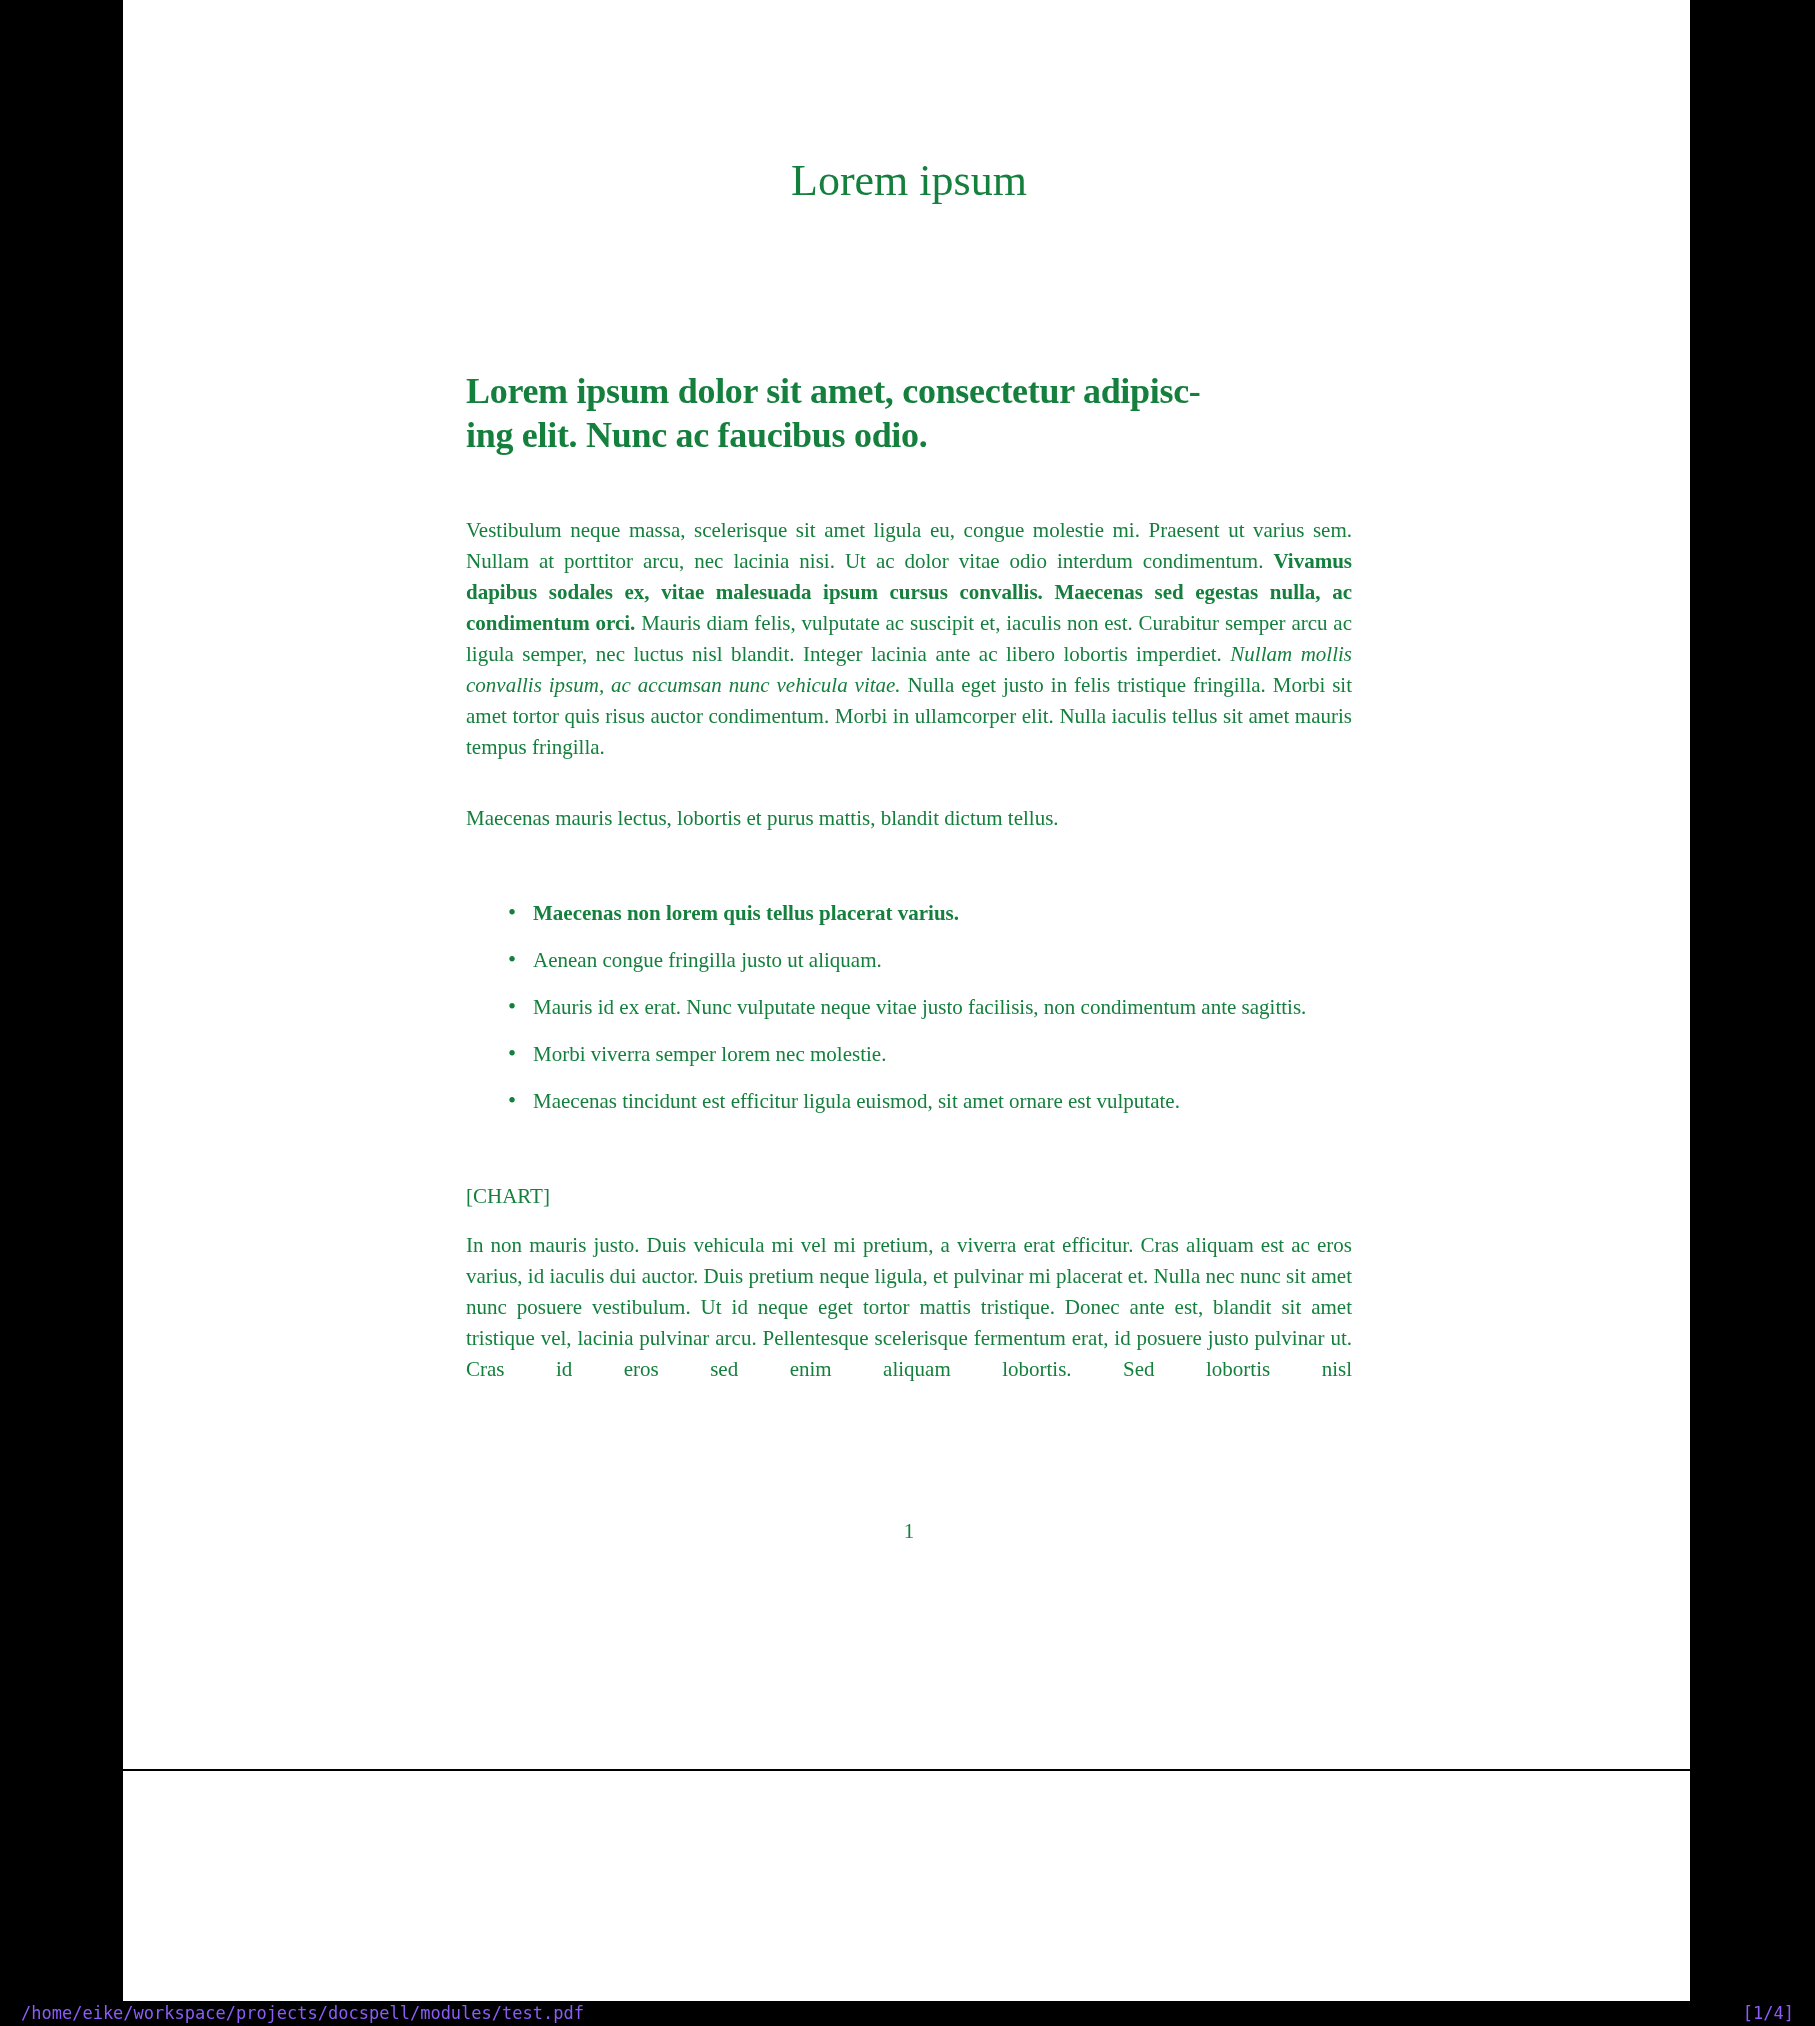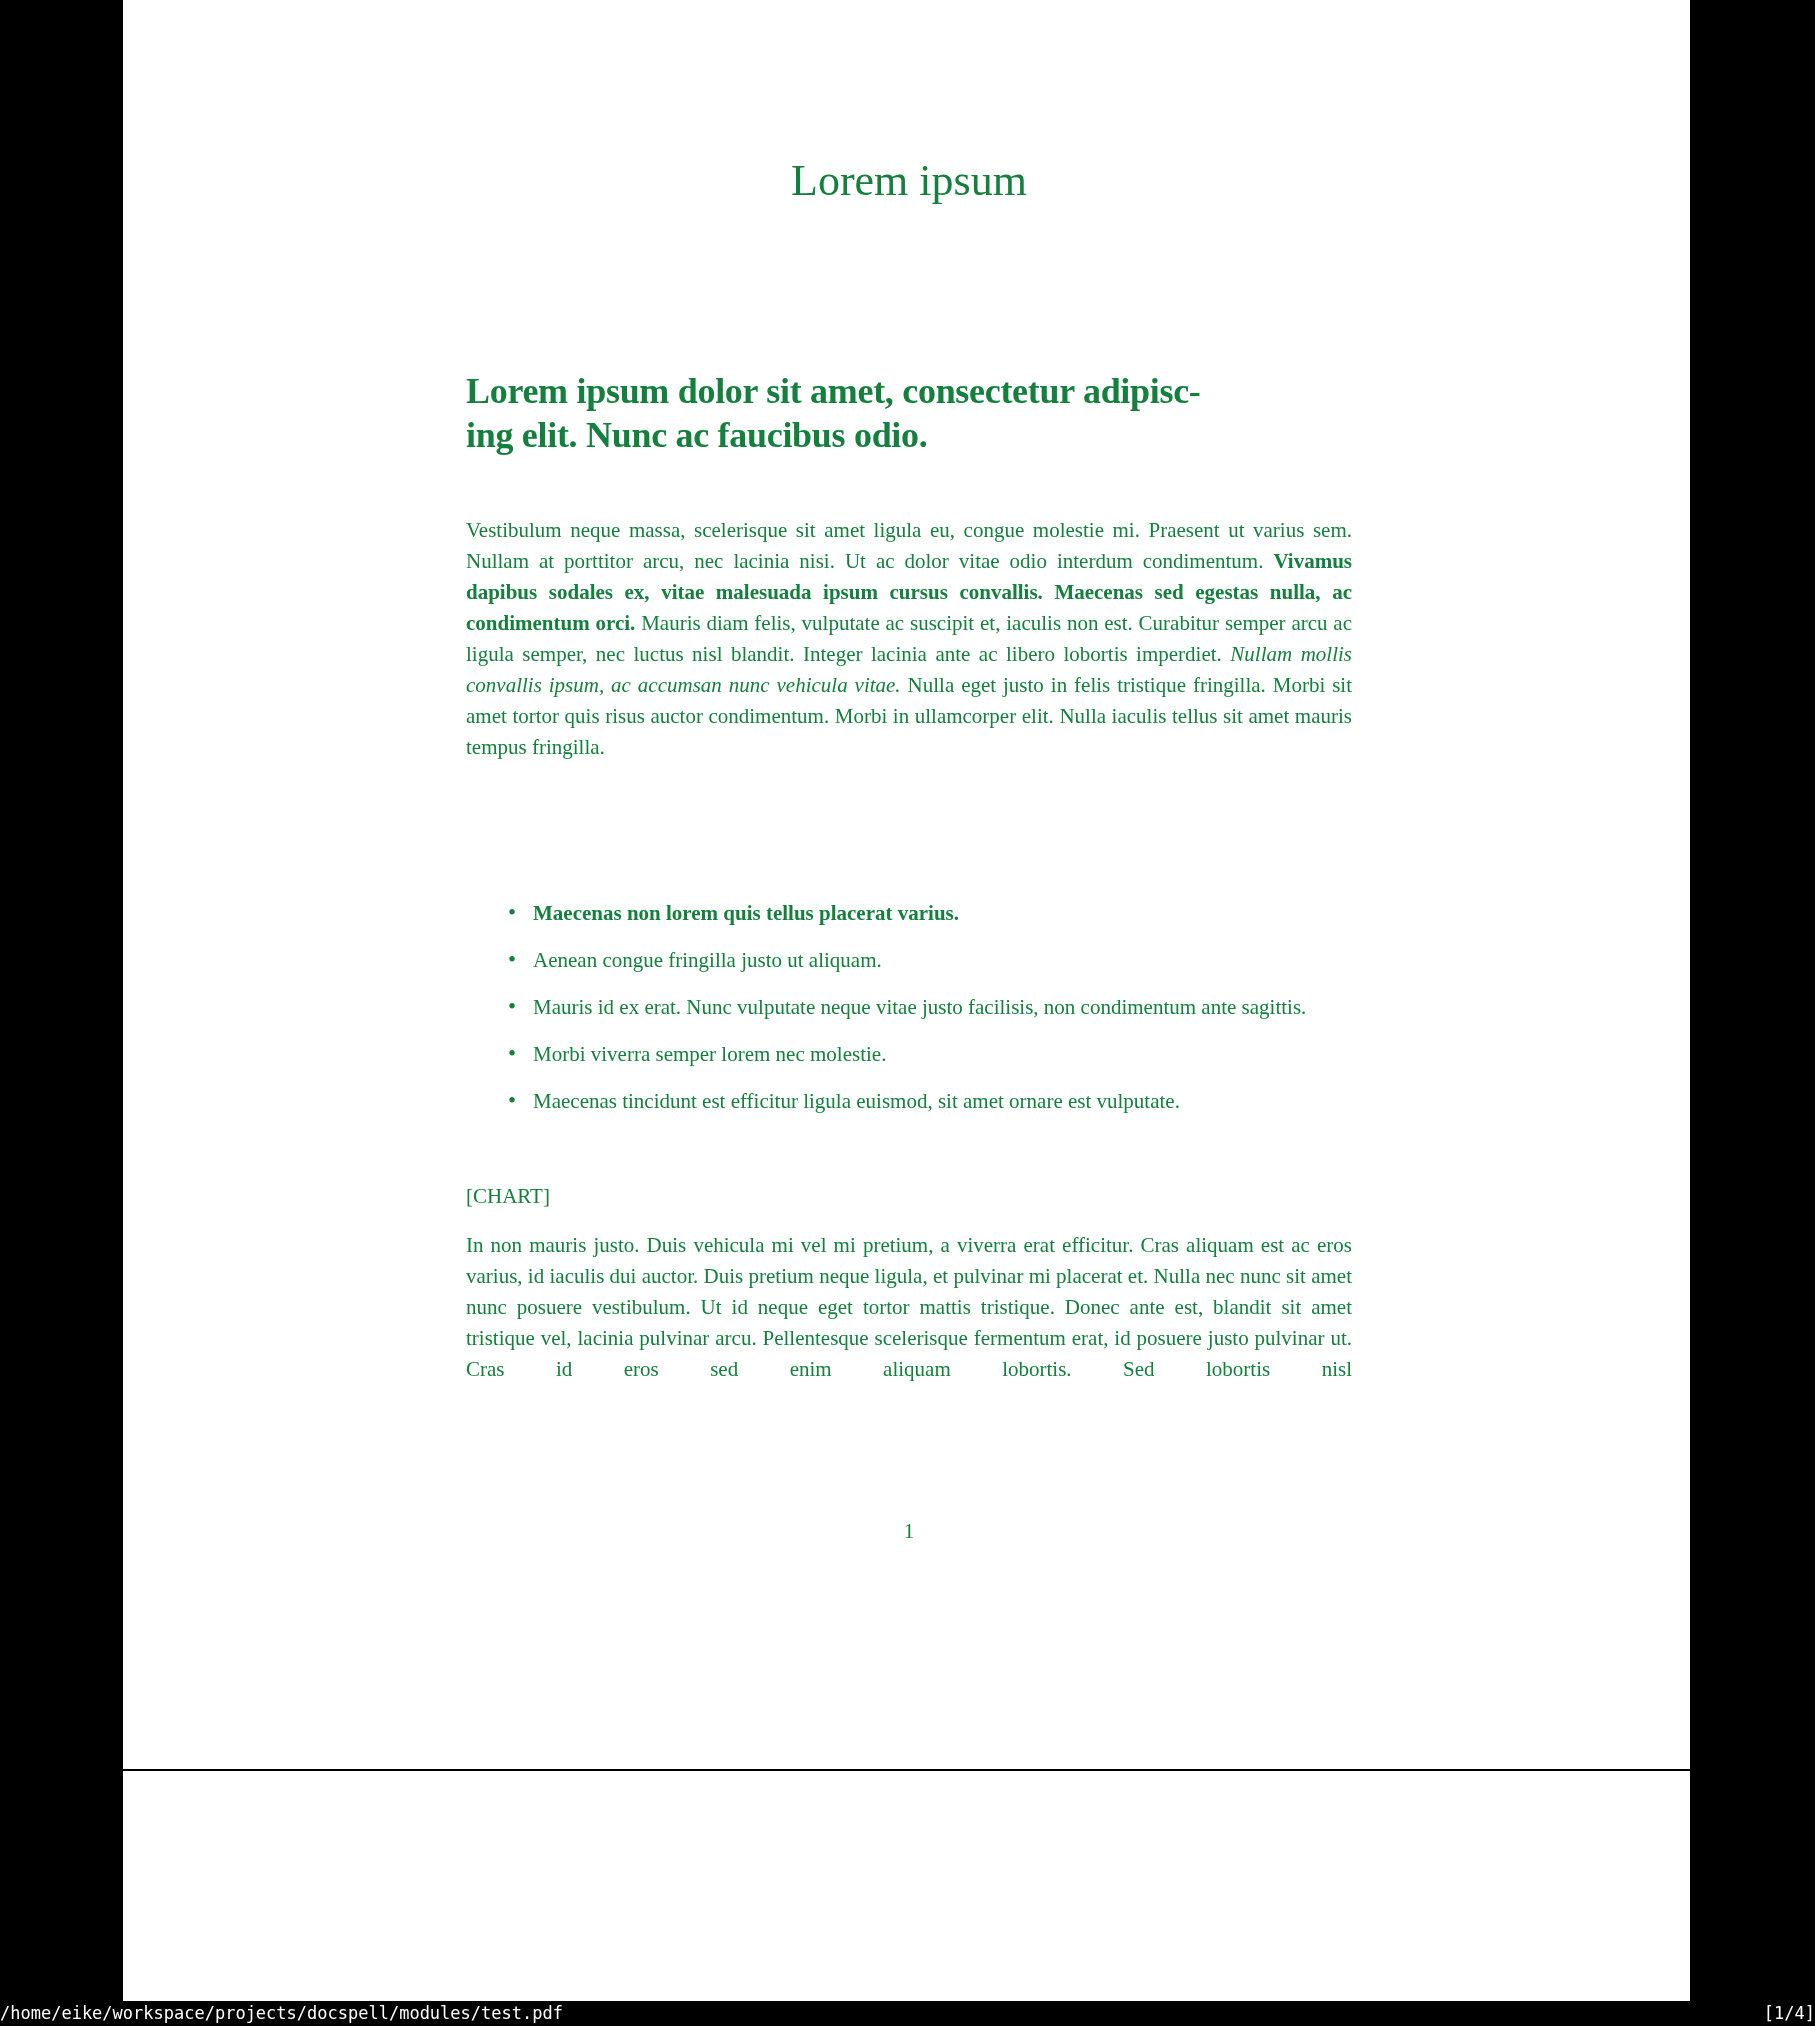--- a/index.html
+++ b/index.html
@@ -78,25 +78,25 @@
   .page-num {
     position: absolute; top: 1516px; left: 0; width: 100%;
     text-align: center;
     font-size: 21px; line-height: 30px;
   }
 
   .statusbar {
     position: absolute; left: 0; bottom: 0;
     width: 100%; height: 24.6px;
     background: #000;
-    color: #ffffff;
+    color: #8b5cf6;
     font-family: "DejaVu Sans Mono", "Liberation Mono", monospace;
     font-size: 17px; line-height: 24.6px;
     display: flex; justify-content: space-between;
-    padding: 0 0;
+    padding: 0 21px;
     box-sizing: border-box;
     white-space: nowrap;
   }
 </style>
 </head>
 <body>
 
 <div class="viewer">
 
   <div class="page page1">
@@ -104,20 +104,21 @@
 
       <div class="doc-title">Lorem ipsum</div>
 
       <div class="section-heading">
         <span>Lorem ipsum dolor sit amet, consectetur adipisc-</span>
         <span>ing elit. Nunc ac faucibus odio.</span>
       </div>
 
       <div class="para p1"><span class="seg-normal">Vestibulum neque massa, scelerisque sit amet ligula eu, congue molestie mi. Praesent ut varius sem. Nullam at porttitor arcu, nec lacinia nisi. Ut ac dolor vitae odio interdum condimentum. </span><span class="seg-bold">Vivamus dapibus sodales ex, vitae malesuada ipsum cursus convallis. Maecenas sed egestas nulla, ac condimentum orci. </span><span class="seg-normal">Mauris diam felis, vulputate ac suscipit et, iaculis non est. Curabitur semper arcu ac ligula semper, nec luctus nisl blandit. Integer lacinia ante ac libero lobortis imperdiet. </span><span class="seg-italic">Nullam mollis convallis ipsum, ac accumsan nunc vehicula vitae. </span><span class="seg-normal">Nulla eget justo in felis tristique fringilla. Morbi sit amet tortor quis risus auctor condimentum. Morbi in ullamcorper elit. Nulla iaculis tellus sit amet mauris tempus fringilla.</span></div>
 
+      <div class="para p2">Maecenas mauris lectus, lobortis et purus mattis, blandit dictum tellus.</div>
 
       <ul class="bullet-list">
           <li><span class="seg-bold">Maecenas non lorem quis tellus placerat varius.</span></li>
           <li><span class="seg-normal">Aenean congue fringilla justo ut aliquam.</span></li>
           <li><span class="seg-normal">Mauris id ex erat. Nunc vulputate neque vitae justo facilisis, non condimentum ante sagittis.</span></li>
           <li><span class="seg-normal">Morbi viverra semper lorem nec molestie.</span></li>
           <li><span class="seg-normal">Maecenas tincidunt est efficitur ligula euismod, sit amet ornare est vulputate.</span></li>
         </ul>
 
       <div class="para chart-line">[CHART]</div>

